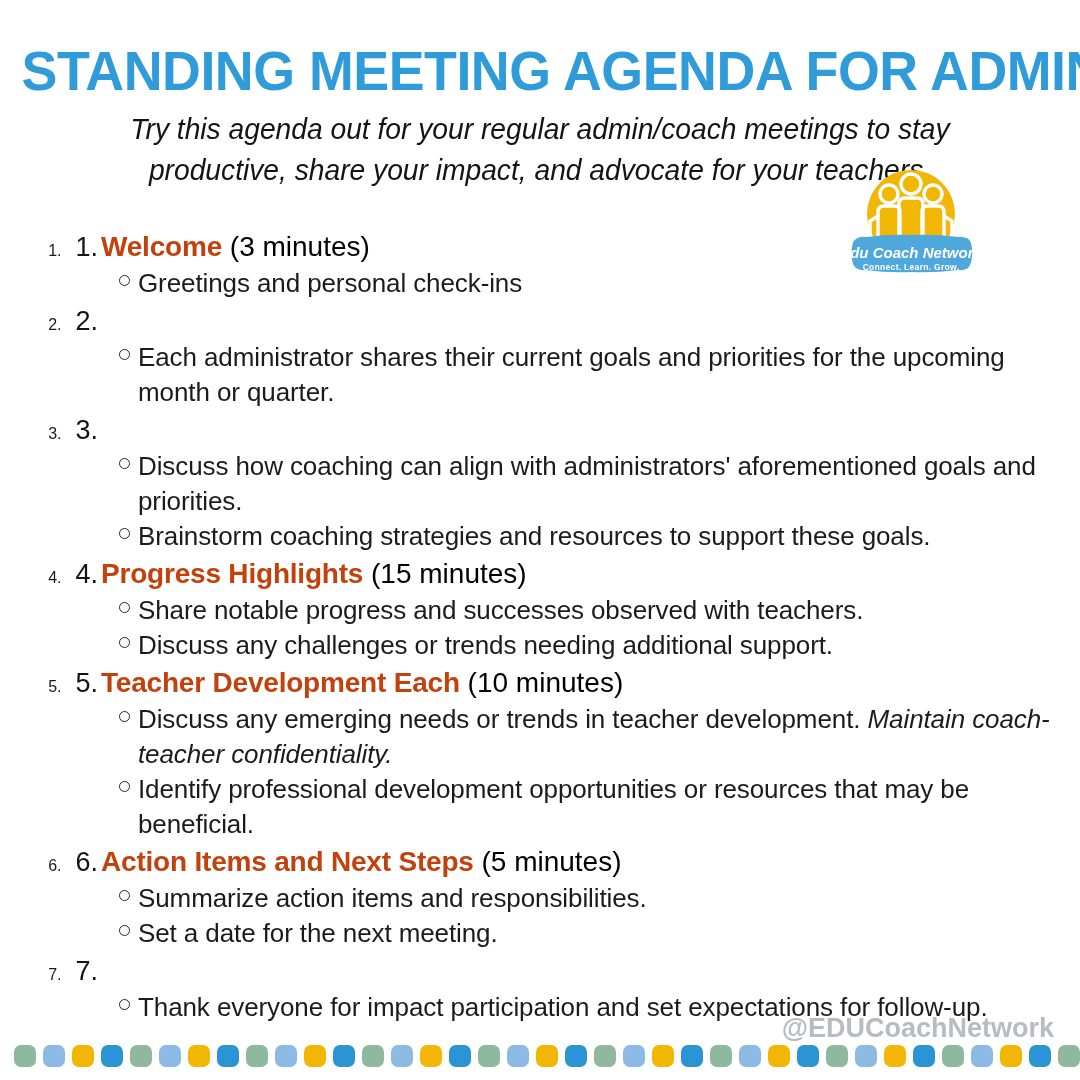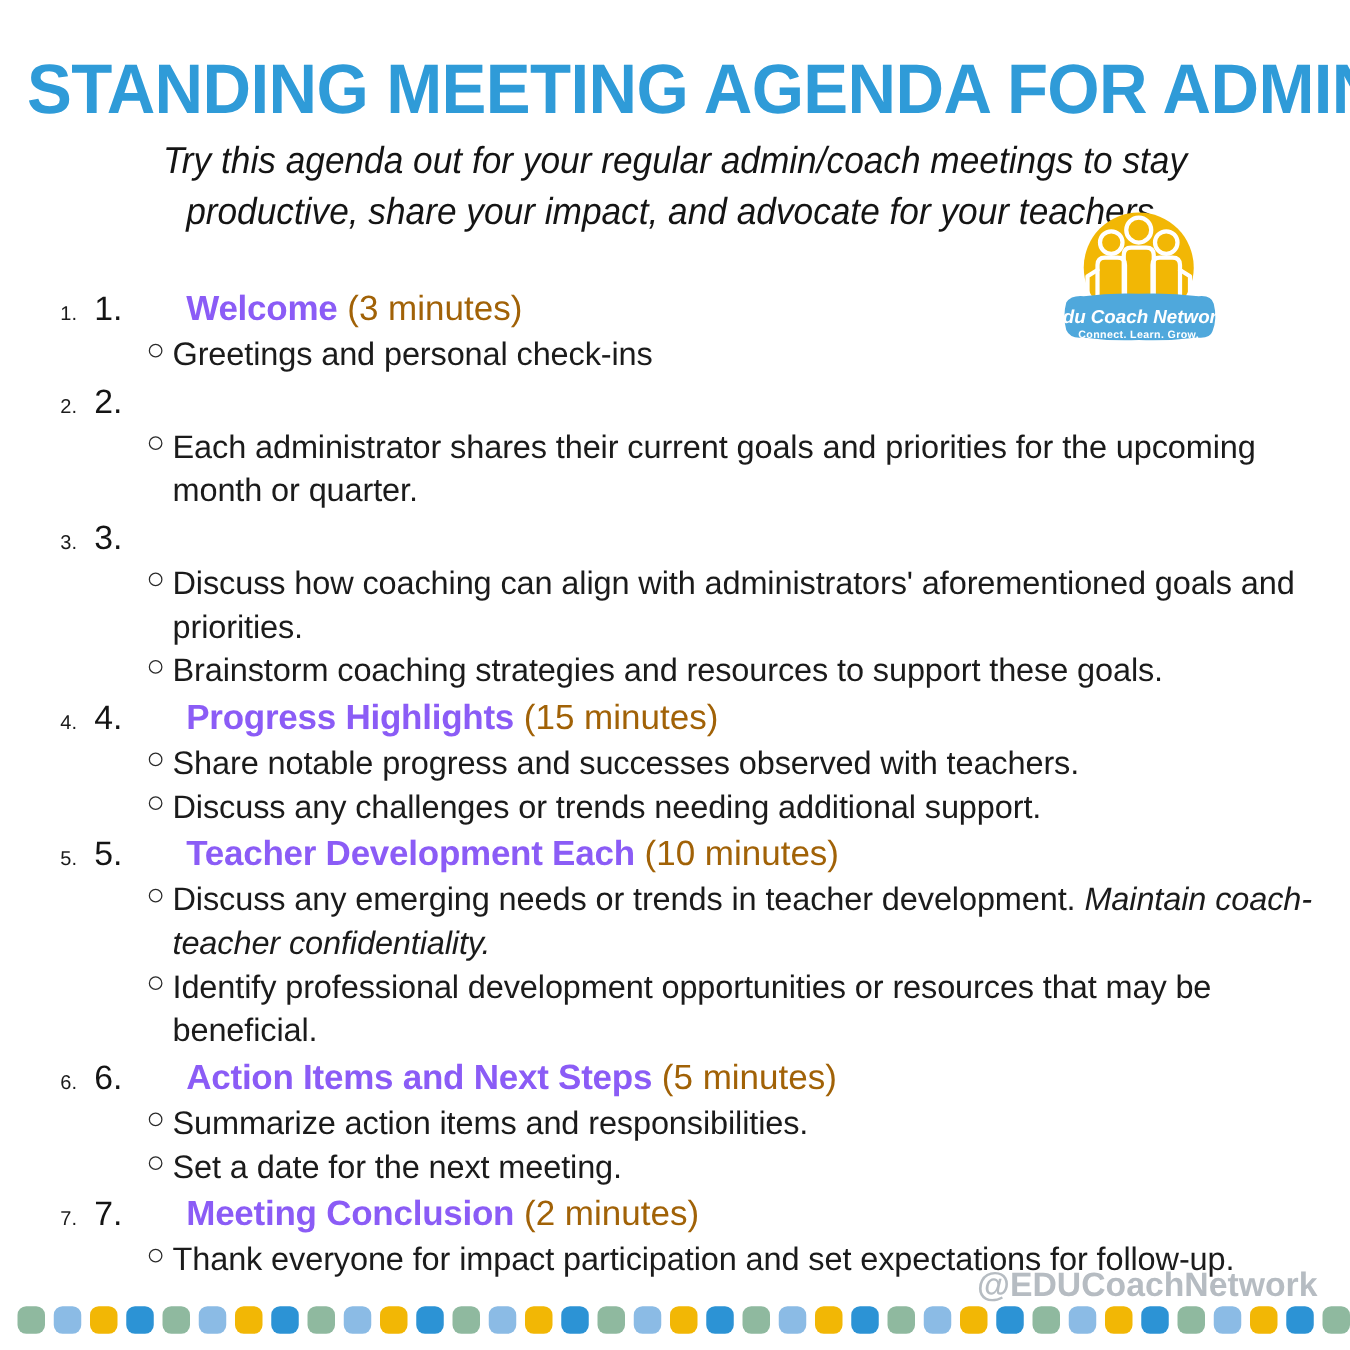--- a/index.html
+++ b/index.html
@@ -85,28 +85,27 @@
     flex: 0 0 32px;
     text-align: right;
     font-weight: 400;
     font-size: 27px;
     color: #141414;
     padding-right: 3px;
   }
   .head-text { display: inline; }
   .head-title {
     font-weight: 700;
-    color: #8b5cf6;
+    color: #c2410c;
     font-size: 28px;
     letter-spacing: -0.2px;
-    margin-left: 48px;
   }
   .head-dur {
     font-weight: 400;
-    color: #a16207;
+    color: #000000;
     font-size: 28px;
     margin-top: 35px;
   }
 
   .sub {
     display: flex;
     align-items: flex-start;
     margin-left: 52px;
     font-size: 26px;
     line-height: 35px;
@@ -276,21 +275,20 @@
         <span class="sub-text">Summarize action items and responsibilities.</span>
       </div>
       <div class="sub">
         <span class="sub-marker"><i></i></span>
         <span class="sub-text">Set a date for the next meeting.</span>
       </div>
     </li>
     <li class="item">
       <div class="item-head">
         <span class="num">7.</span>
-        <span class="head-text"><span class="head-title">Meeting Conclusion</span><span class="head-dur"> (2 minutes)</span></span>
       </div>
       <div class="sub">
         <span class="sub-marker"><i></i></span>
         <span class="sub-text">Thank everyone for impact participation and set expectations for follow-up.</span>
       </div>
     </li>
   </ol>
 
 <div class="handle">@EDUCoachNetwork</div>
 

